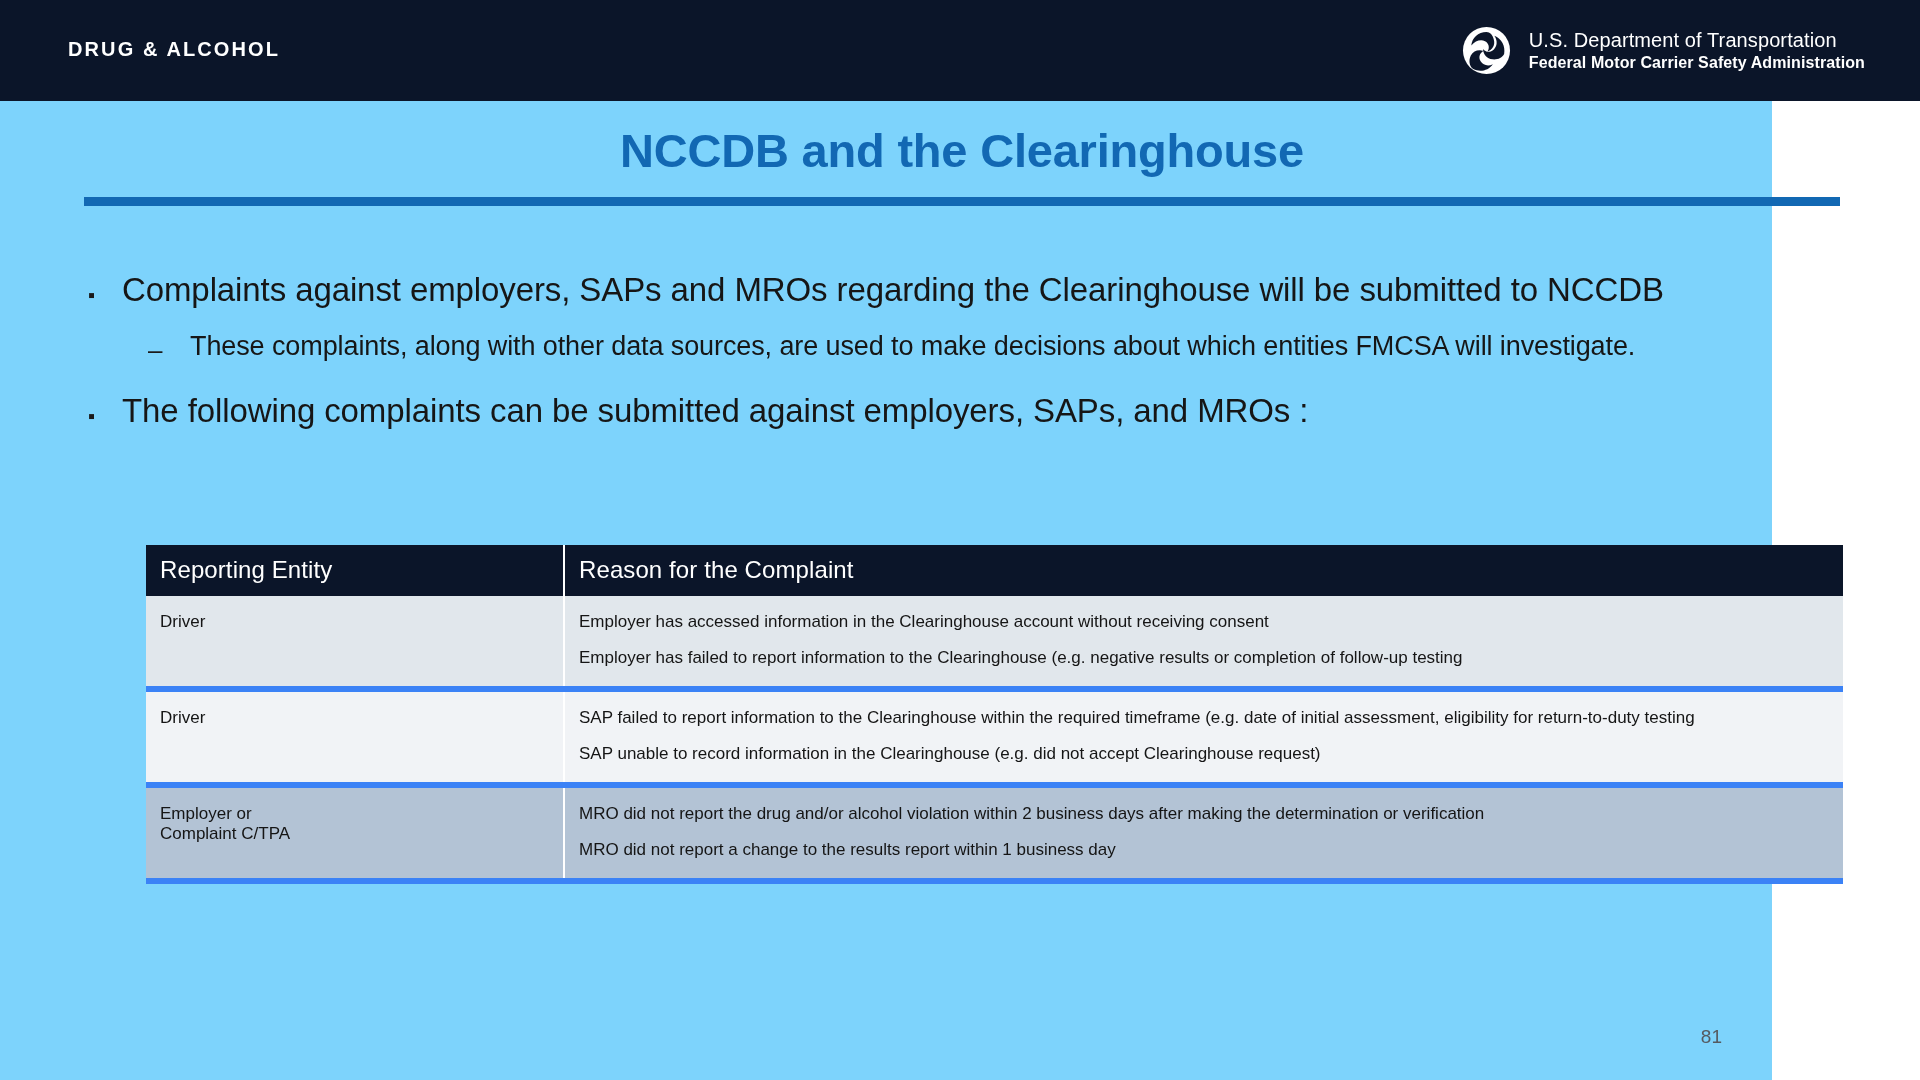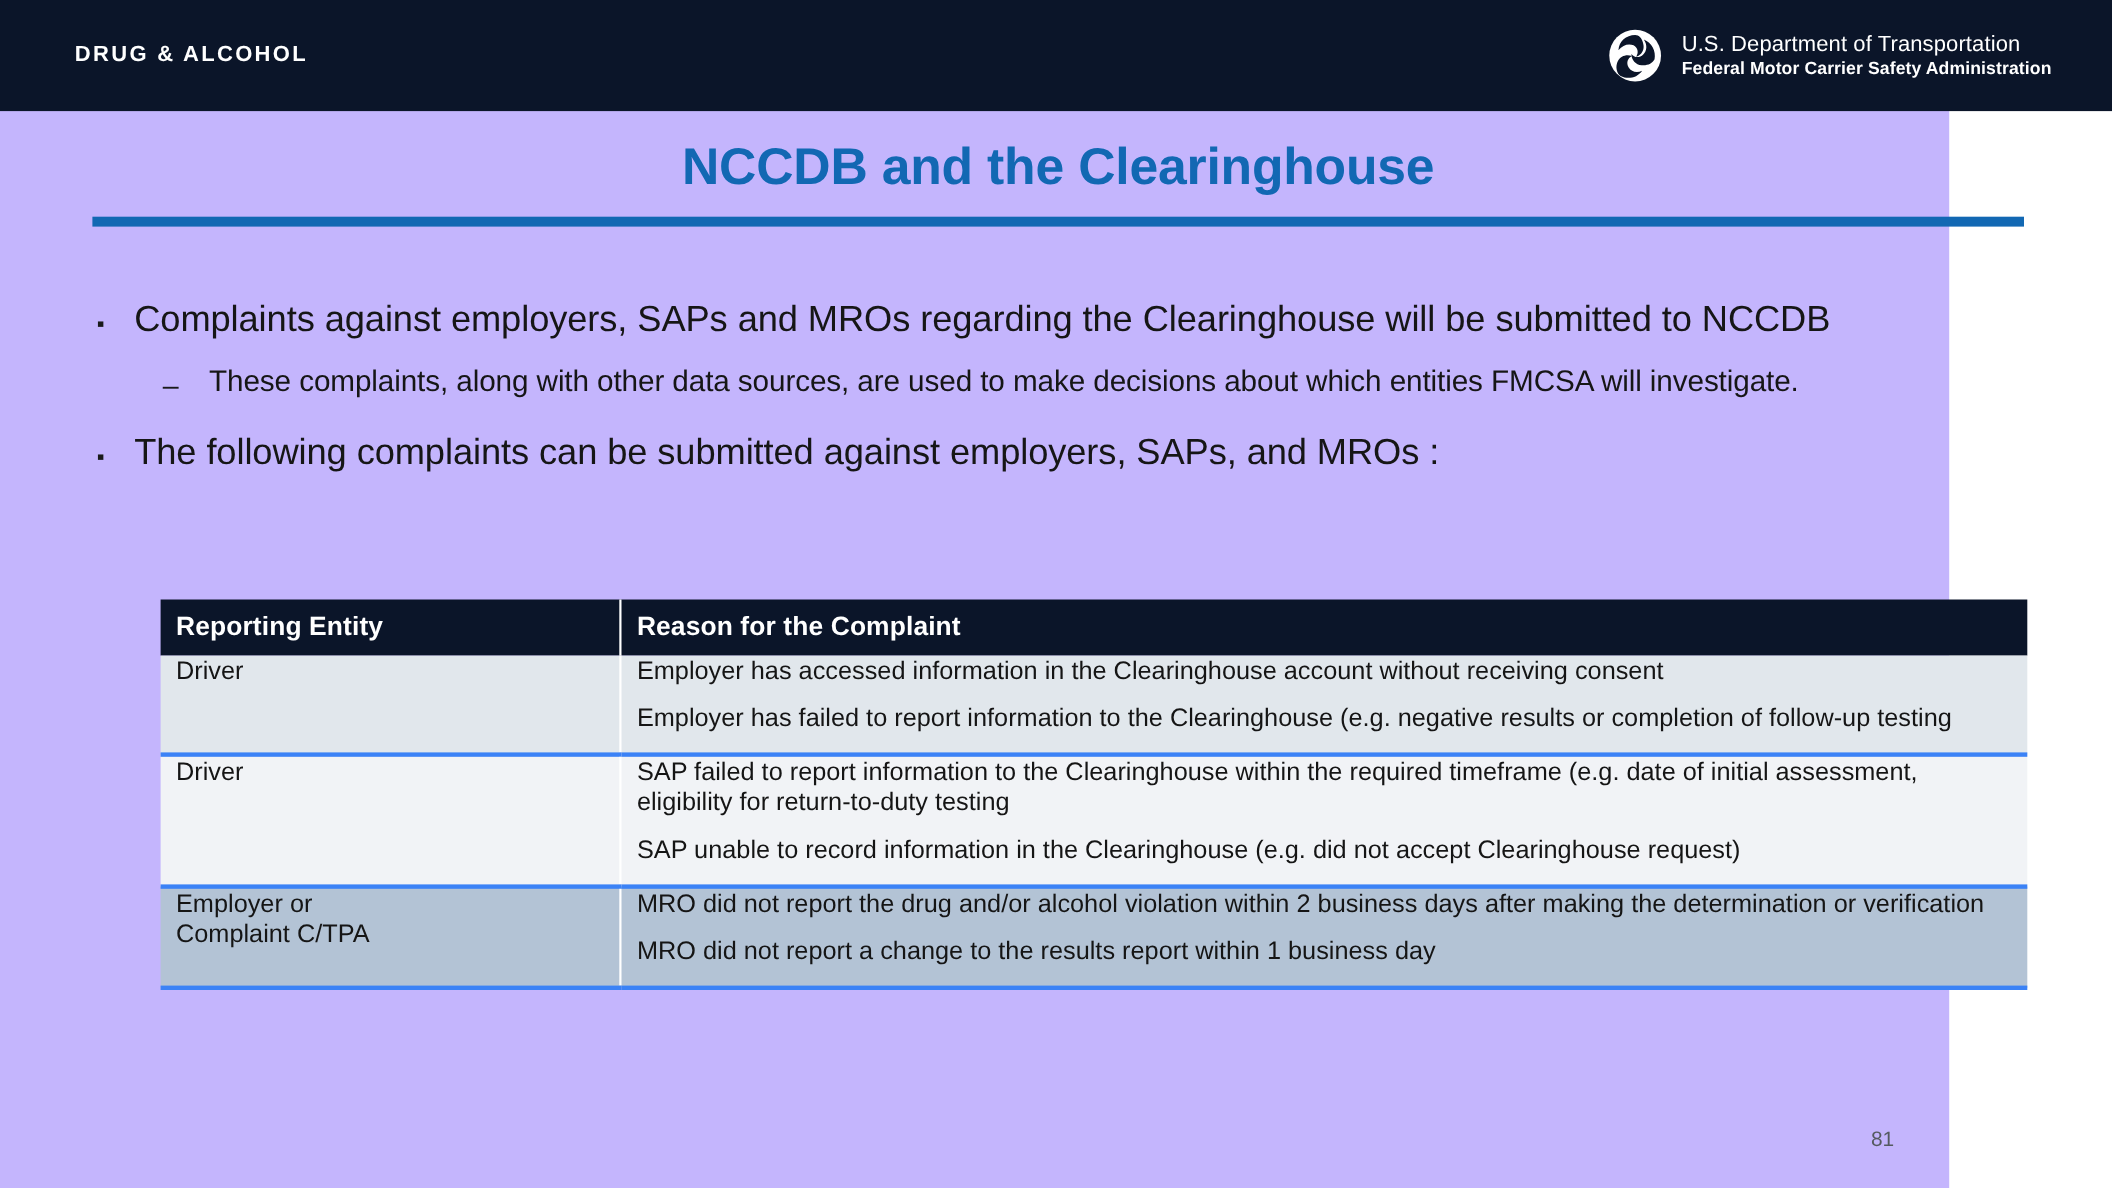--- a/index.html
+++ b/index.html
@@ -9,21 +9,21 @@
     height: 1080px;
     background: #ffffff;
     font-family: "Liberation Sans", sans-serif;
     overflow: hidden;
   }
 
   .slide {
     position: relative;
     width: 1772px;
     height: 1080px;
-    background: #c4b5fd;
+    background: #7dd3fc;
   }
 
   
   .header-band {
     position: absolute;
     top: 0; left: 0;
     width: 1920px;
     height: 101px;
     background: #0b1529;
     display: flex;
@@ -180,36 +180,36 @@
     table-layout: fixed;
   }
 
   table.complaints col.c1 { width: 418px; }
   table.complaints col.c2 { width: 1279px; }
 
   table.complaints thead th {
     background: #0b1529;
     color: #ffffff;
     font-size: 24px;
-    font-weight: bold;
+    font-weight: normal;
     text-align: left;
     padding: 11px 20px 12px 14px;
     letter-spacing: 0.1px;
     border-right: 2px solid #ffffff;
   }
   table.complaints thead th:last-child { border-right: none; }
 
   table.complaints tbody td {
     vertical-align: top;
-    font-size: 23px;
+    font-size: 17px;
     line-height: 1.18;
     color: #151515;
-    padding: 0 14px 18px 14px;
+    padding: 16px 14px 18px 14px;
     border-right: 2px solid #ffffff;
-    border-bottom: 4px solid #3b82f6;
+    border-bottom: 6px solid #3b82f6;
   }
   table.complaints tbody td:last-child { border-right: none; }
 
   tr.row-a td { background: #e1e7ec; }
   tr.row-b td { background: #f1f3f6; }
   tr.row-c td { background: #b3c3d5; }
 
   td.entity-cell { white-space: pre-line; }
 
   .reason-item { margin-bottom: 16px; }

